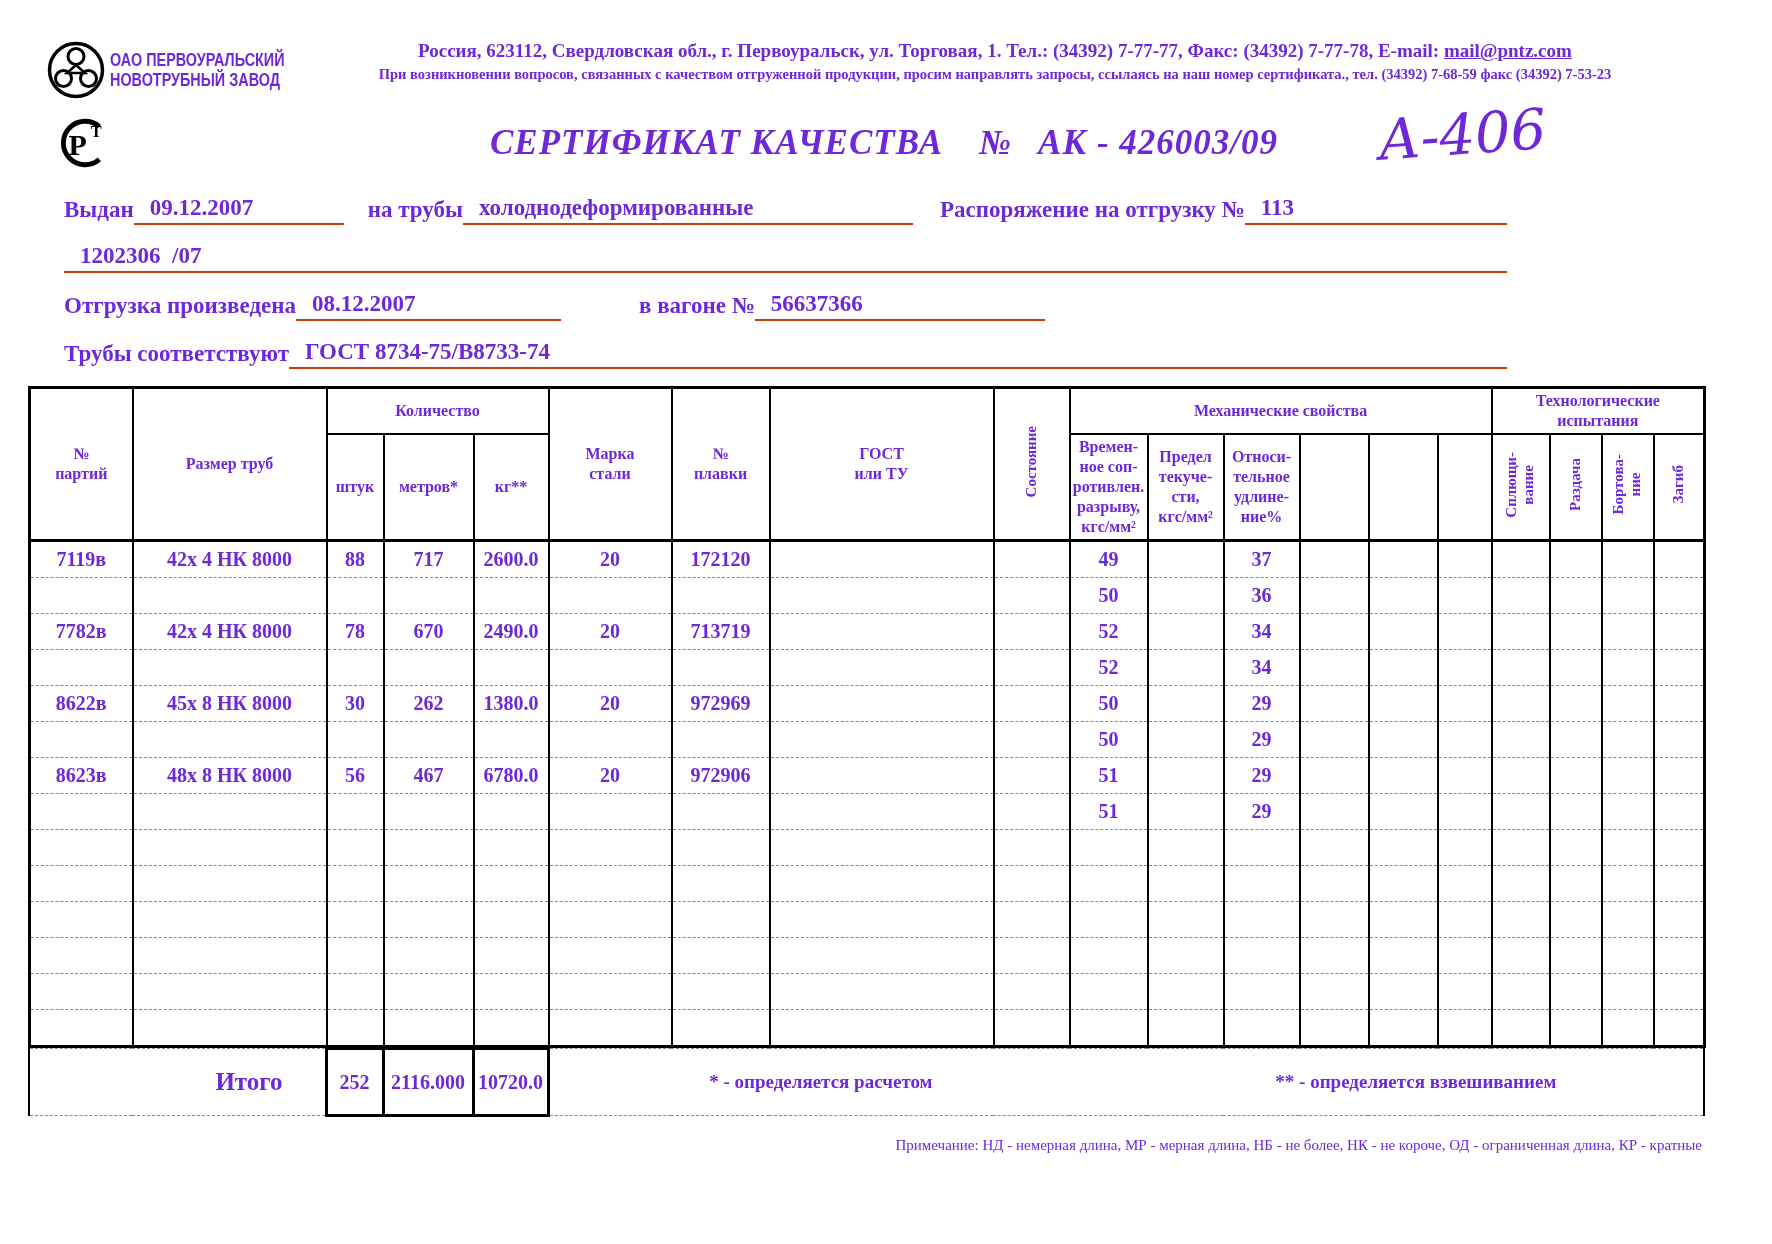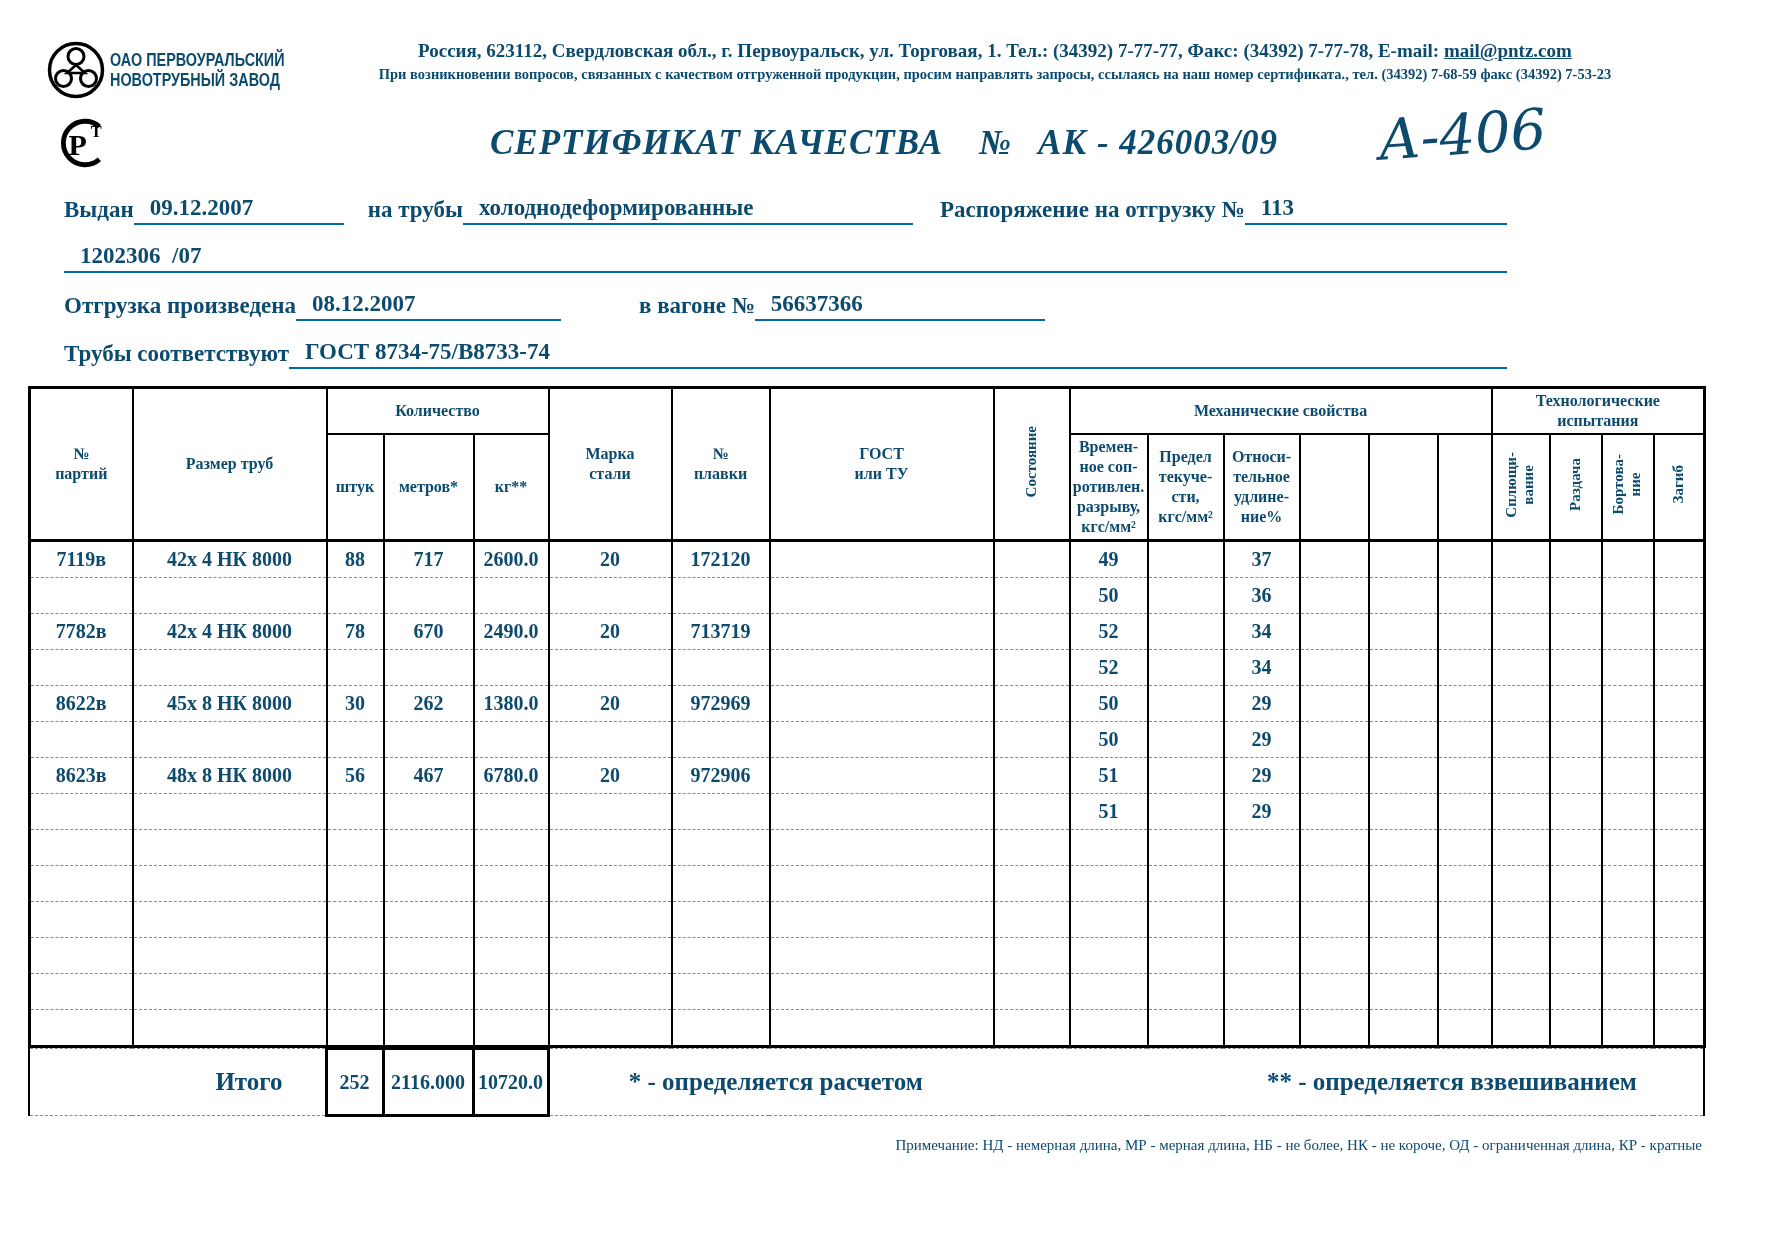--- a/index.html
+++ b/index.html
@@ -1,16 +1,16 @@
 <!DOCTYPE html>
 <html><head>
 <meta charset="utf-8">
 <style>
   html,body{margin:0;padding:0;background:#e8e8e8;}
-  .page{position:relative;width:1772px;height:1244px;background:#fff;color:#0c4a6e;
+  .page{position:relative;width:1772px;height:1244px;background:#fff;color:#6d28d9;
         font-family:"Liberation Serif",serif;overflow:hidden;}
 
   
   .letterhead{display:flex;align-items:flex-start;padding:40px 34px 0 46px;}
   .logo{width:60px;height:60px;flex:none;}
   .company{font-family:"Liberation Sans",sans-serif;font-weight:bold;font-size:18px;
            line-height:1.12;transform:scaleX(0.80);transform-origin:left center;
            white-space:nowrap;margin:10px 0 0 4px;width:150px;flex:none;}
   .lh-text{flex:1;text-align:center;margin-left:-8px;}
   .addr{font-size:19px;font-weight:bold;white-space:nowrap;}
@@ -24,21 +24,21 @@
               letter-spacing:1px;white-space:nowrap;}
   .cert-title .tsign{margin-left:36px;}
   .cert-title .tno{margin-left:26px;}
   .handwritten{position:absolute;right:226px;top:2px;font-size:56px;font-style:italic;
                font-family:"DejaVu Serif",serif;transform:rotate(-4deg);}
 
   
   .fields{margin:12px 265px 0 64px;}
   .frow{display:flex;align-items:flex-end;margin-bottom:17px;height:31px;}
   .flbl{font-weight:bold;font-size:23px;white-space:nowrap;padding-bottom:2px;}
-  .fval{border-bottom:2px solid #0369a1;font-weight:bold;font-size:23px;
+  .fval{border-bottom:2px solid #c2410c;font-weight:bold;font-size:23px;
         padding:0 0 2px 16px;white-space:pre;}
   .w210{width:194px;} .w450{width:434px;} .w265{width:249px;} .w290{width:274px;}
   .grow{flex:1;}
   .ml20{margin-left:24px;} .ml40{margin-left:27px;} .ml75{margin-left:78px;}
 
   
   table.main{border-collapse:collapse;table-layout:fixed;width:1676px;margin:10px 0 0 28px;
              border:3px solid #000;}
   table.main th{border:2px solid #000;font-weight:bold;font-size:16px;white-space:pre-line;
                 text-align:center;vertical-align:middle;padding:2px 1px;line-height:1.25;}
@@ -53,21 +53,21 @@
            white-space:nowrap;}
   .vert{writing-mode:vertical-rl;transform:rotate(180deg);white-space:pre-line;
         font-size:15px;font-weight:bold;line-height:1.15;display:inline-block;}
 
   
   table.totals-table{border-collapse:collapse;table-layout:fixed;width:1676px;
                      margin:-1px 0 0 28px;}
   table.totals-table td{vertical-align:middle;}
   .t-label{text-align:right;padding-right:42px;font-weight:bold;font-size:25px;}
   .t-box{border:3px solid #000;text-align:center;font-weight:bold;font-size:20px;height:62px;}
-  .t-notes{font-weight:bold;font-size:25px;padding-left:14px;white-space:nowrap;}
+  .t-notes{font-weight:bold;font-size:19px;padding-left:14px;white-space:nowrap;}
   .t-notes .dstar{margin-left:338px;}
 
   .prim{text-align:right;margin:20px 70px 0 0;font-size:15px;font-weight:normal;}
 </style>
 </head>
 <body>
 
 <div class="page">
 
   <div class="letterhead">

